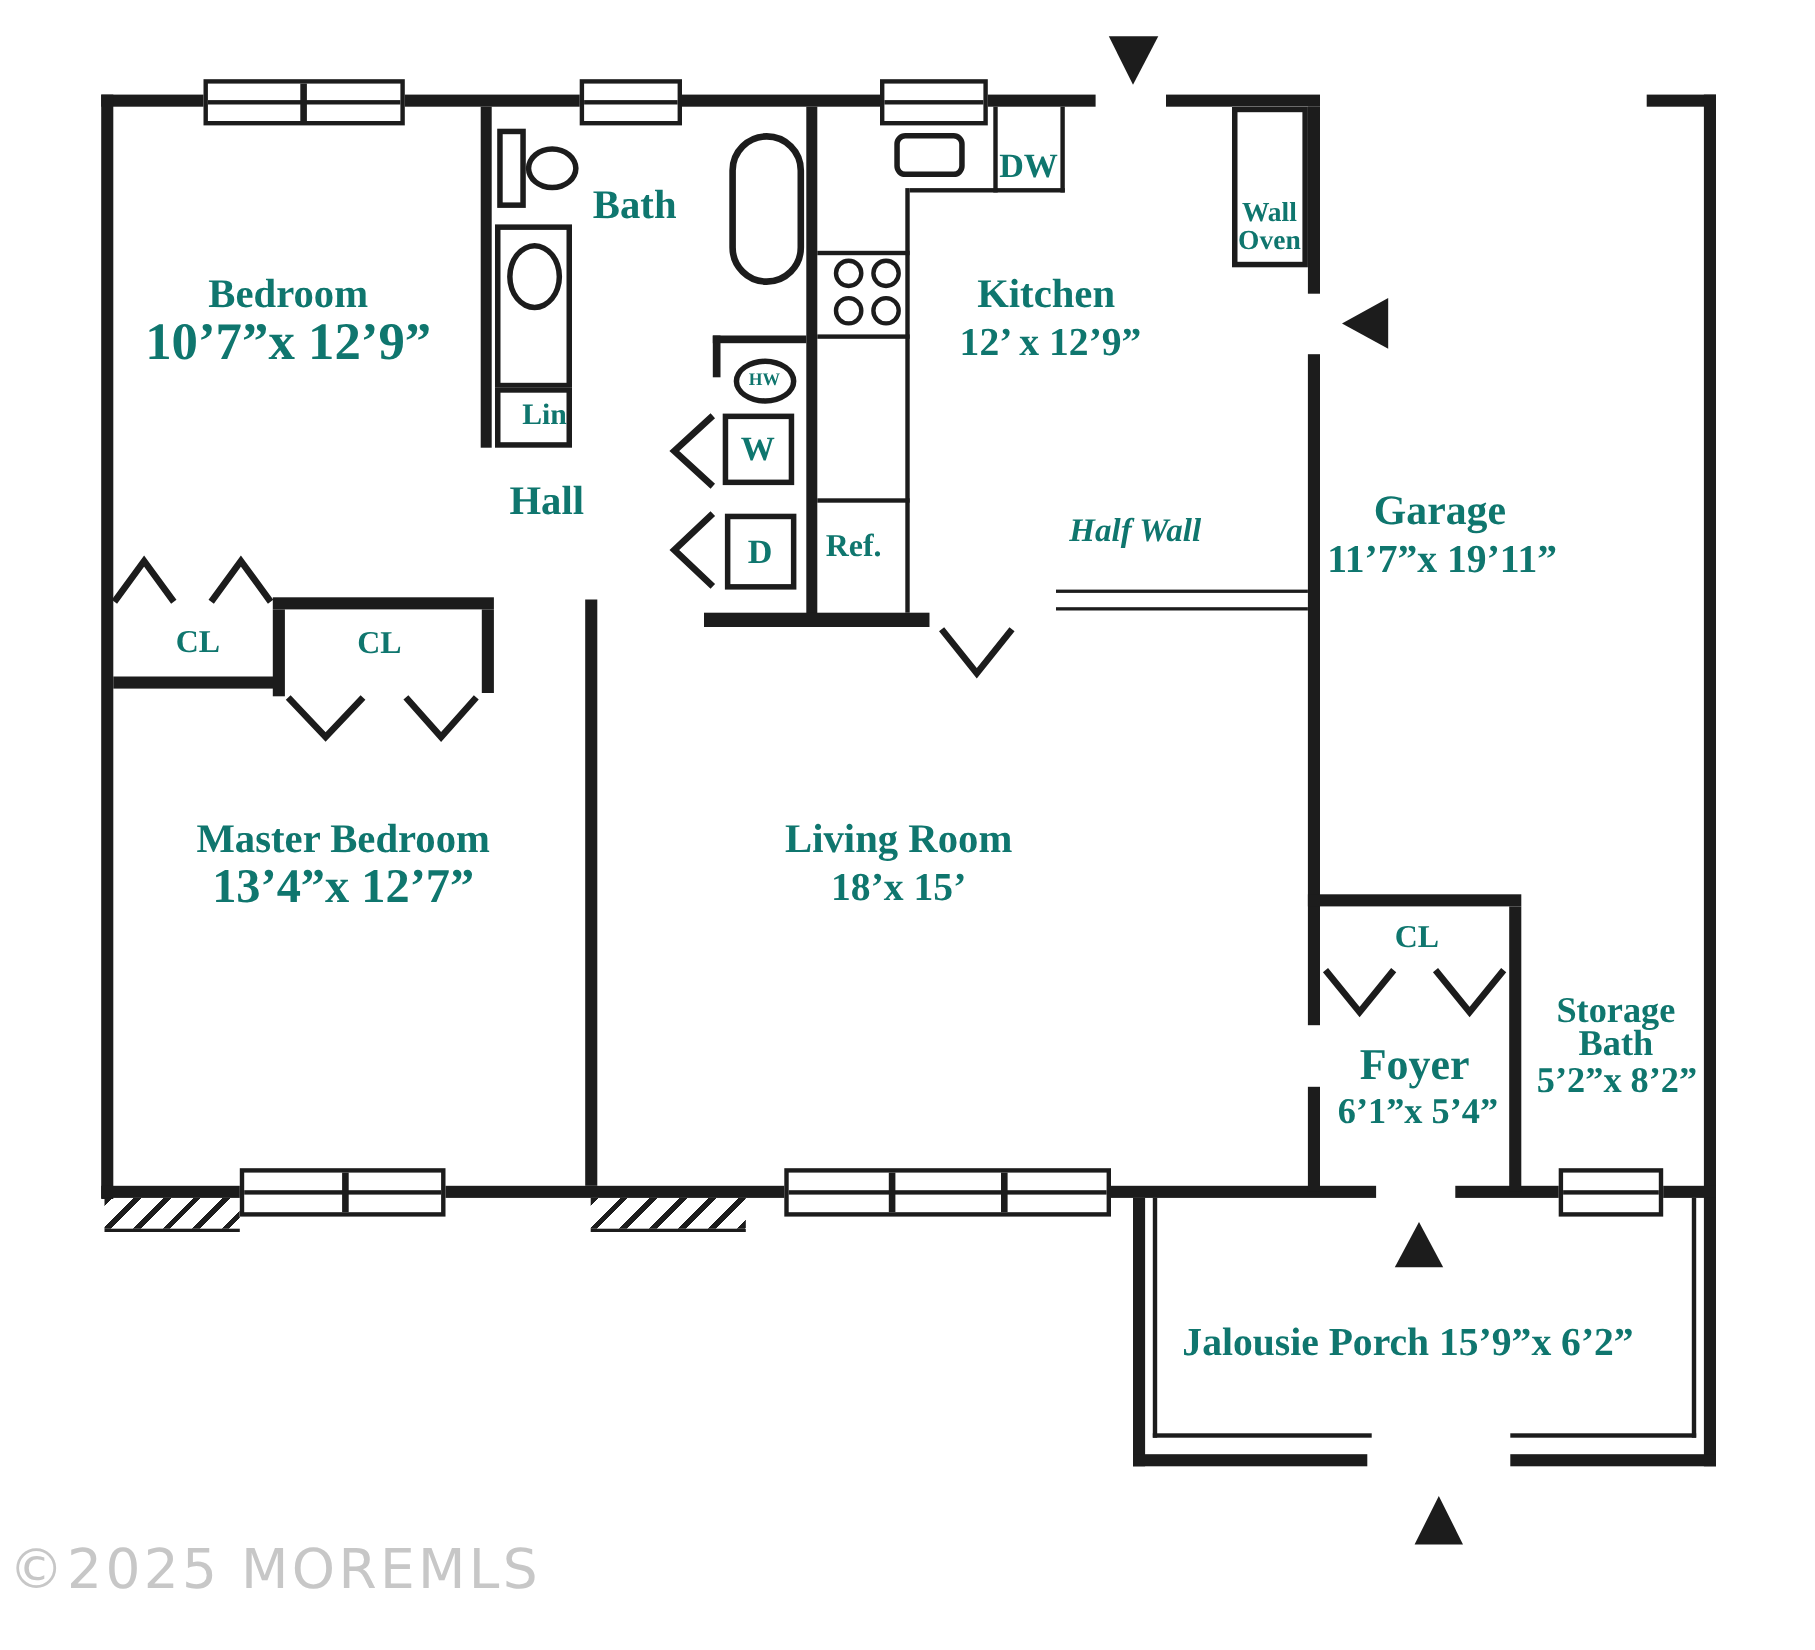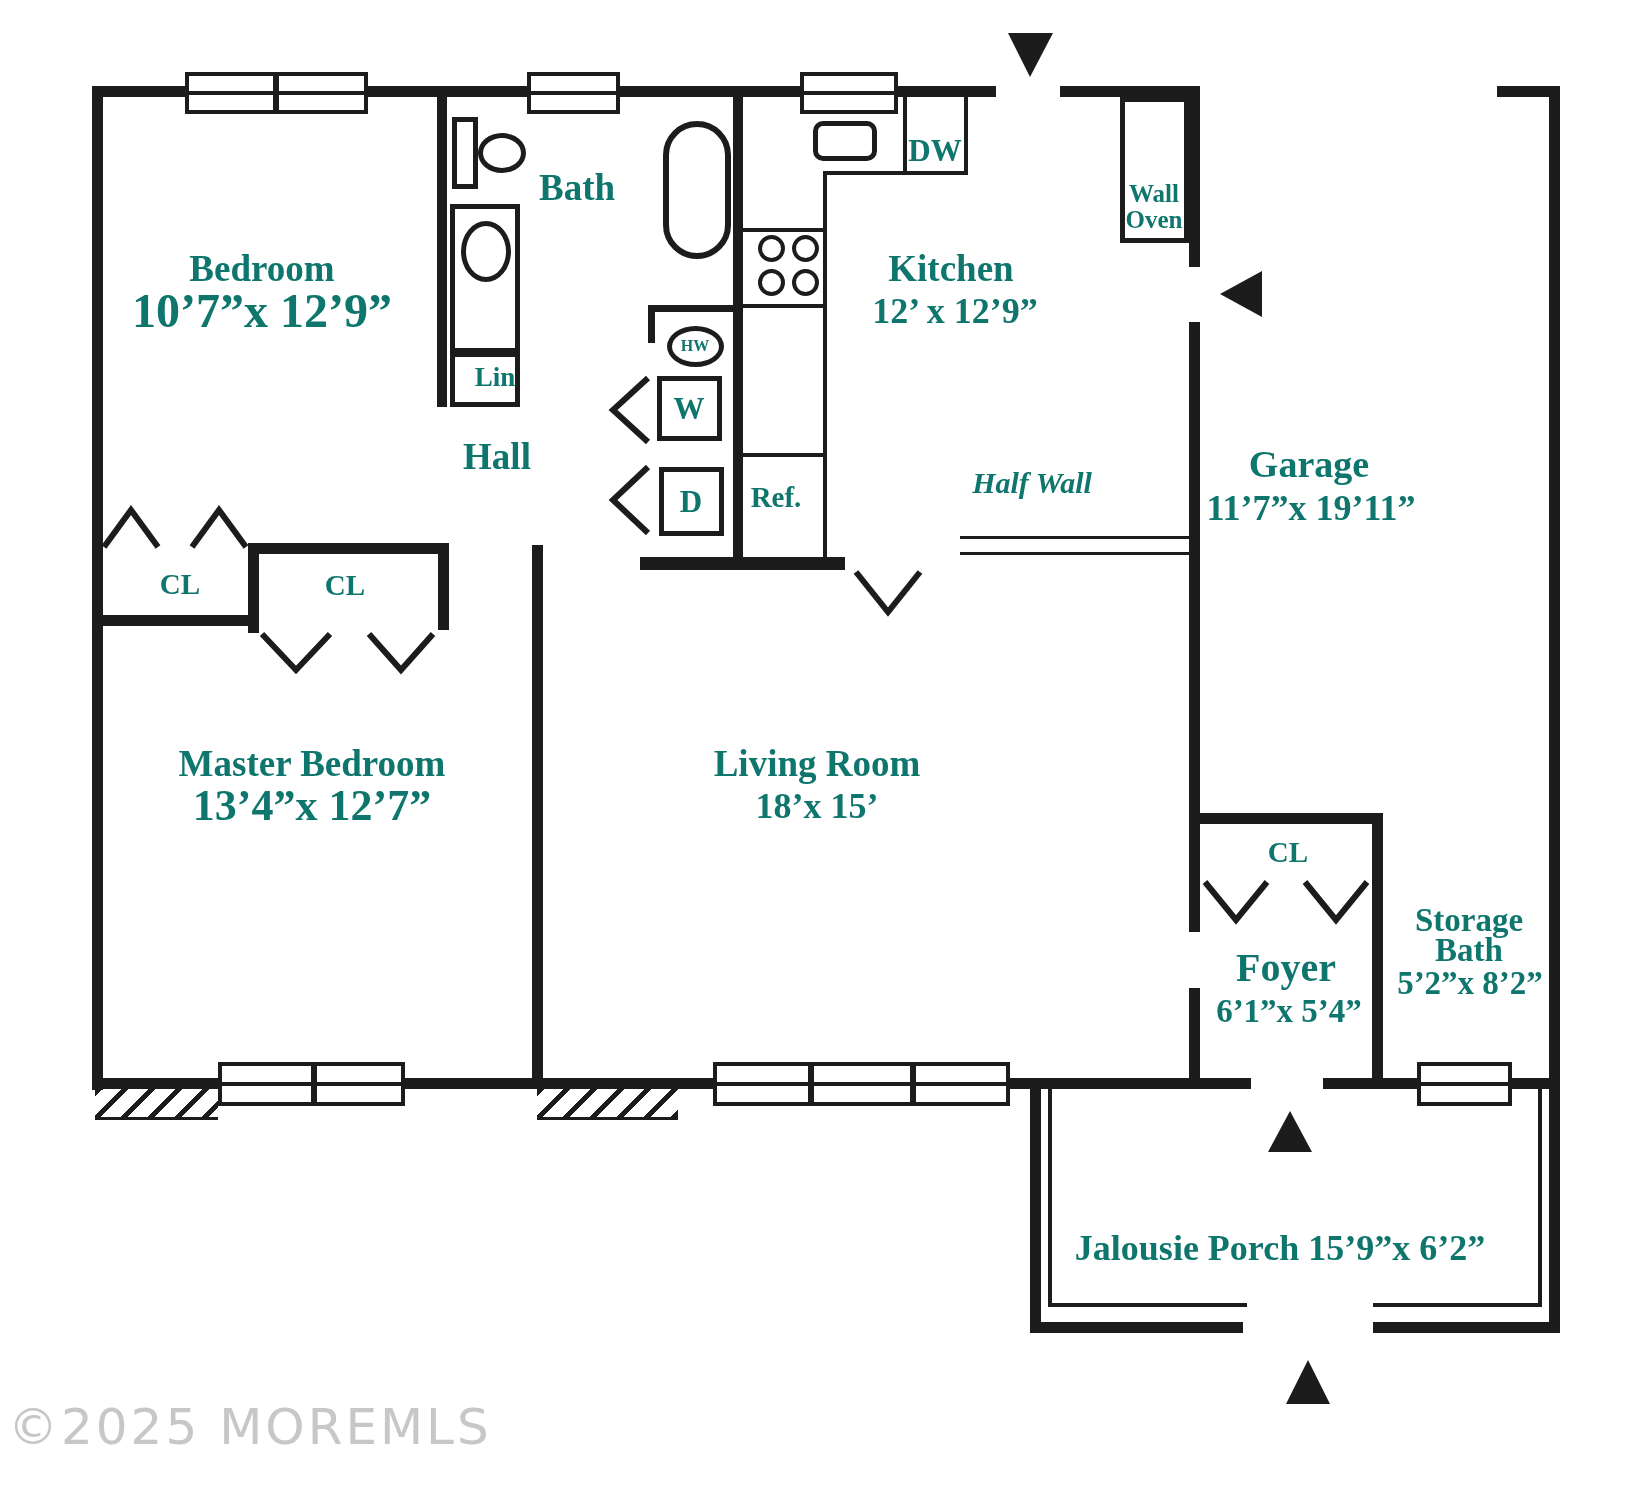--- a/index.html
+++ b/index.html
@@ -150,21 +150,21 @@
   <div class="lbl" style="left:817px;top:806px;font-size:36px;">18’x 15’</div>
   <div class="lbl" style="left:180px;top:584px;font-size:29px;">CL</div>
   <div class="lbl" style="left:345px;top:585px;font-size:29px;">CL</div>
   <div class="lbl" style="left:1288px;top:852px;font-size:29px;">CL</div>
   <div class="lbl" style="left:495px;top:377px;font-size:27px;">Lin</div>
   <div class="lbl" style="left:1286px;top:968px;font-size:40px;text-align:center;">Foyer</div>
   <div class="lbl" style="left:1289px;top:1011px;font-size:33px;">6’1”x 5’4”</div>
   <div class="lbl" style="left:1469px;top:920px;font-size:33px;">Storage</div>
   <div class="lbl" style="left:1469px;top:950px;font-size:33px;">Bath</div>
   <div class="lbl" style="left:1470px;top:983px;font-size:33px;">5’2”x 8’2”</div>
-  <div class="lbl" style="left:1280px;top:1248px;font-size:36px;">Jalousie Porch 15’9”x 6’2”</div>
+  <div class="lbl" style="left:1280px;top:1220px;font-size:36px;">Jalousie Porch 15’9”x 6’2”</div>
   <div class="lbl" style="left:935px;top:150px;font-size:31px;">DW</div>
   <div class="lbl" style="left:1154px;top:193px;font-size:25px;">Wall</div>
   <div class="lbl" style="left:1154px;top:219px;font-size:25px;">Oven</div>
   <div class="lbl" style="left:776px;top:497px;font-size:29px;">Ref.</div>
   <div class="lbl" style="left:695px;top:346px;font-size:16px;">HW</div>
   <div class="lbl" style="left:689px;top:408px;font-size:31px;">W</div>
   <div class="lbl" style="left:691px;top:501px;font-size:31px;">D</div>
 
   <div class="wm">©2025 MOREMLS</div>
 

